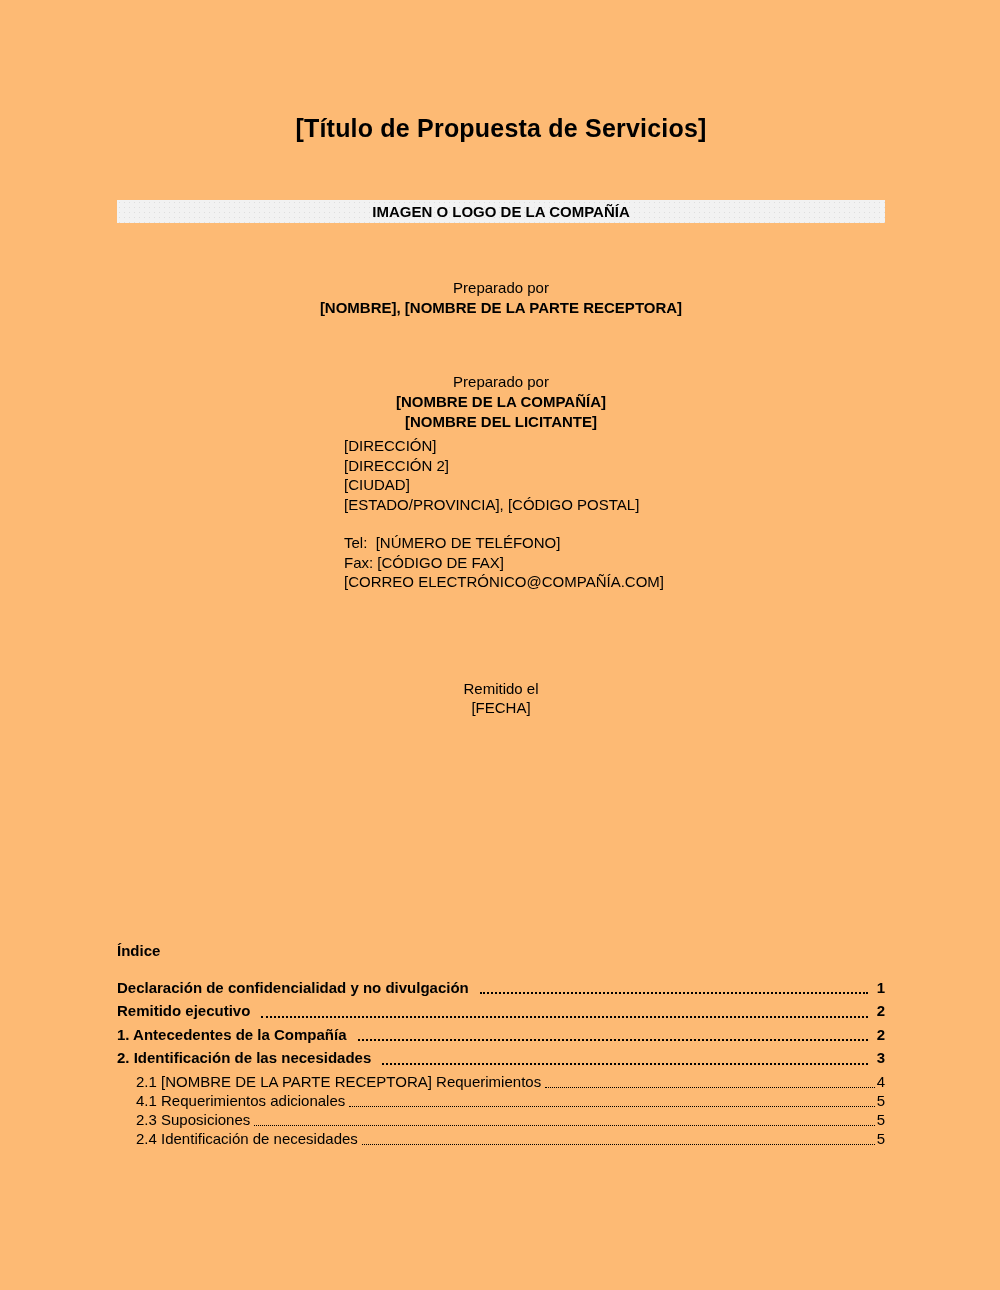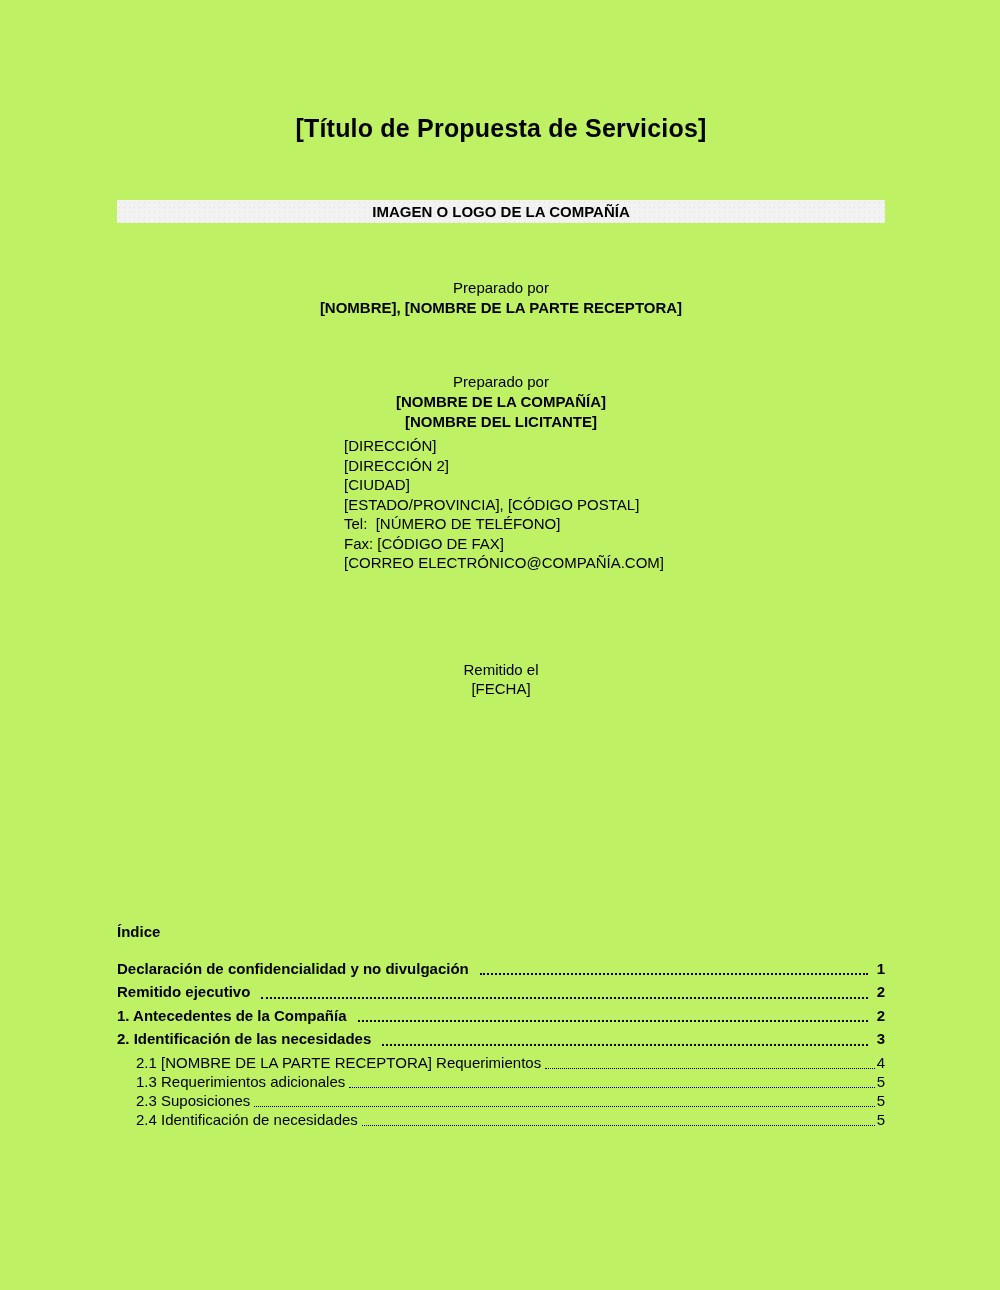--- a/index.html
+++ b/index.html
@@ -1,21 +1,21 @@
 <!DOCTYPE html>
 <html><head>
 <meta charset="utf-8">
 <style>
   html, body { margin: 0; padding: 0; background: #ffffff; }
   .page {
     position: relative;
     width: 1000px;
     height: 1290px;
     margin: 0 auto;
-    background: #bef264;
+    background: #fdba74;
     color: #000000;
     font-family: "Liberation Sans", sans-serif;
     font-size: 15px;
     box-sizing: border-box;
     padding: 0 115px 0 117px;
     overflow: hidden;
   }
   .doc-title {
     margin: 0;
     padding-top: 113px;
@@ -34,21 +34,21 @@
     font-size: 15px;
     background-color: #f2f2f2;
     background-image: radial-gradient(#dedede 0.7px, transparent 0.8px);
     background-size: 5px 5px;
   }
   .center-block { text-align: center; line-height: 20px; }
   .prepared-for { margin-top: 55px; }
   .prepared-by  { margin-top: 54px; }
   .bold { font-weight: bold; }
   .addr-block { margin-top: 4px; padding-left: 227px; line-height: 19.5px; }
-  .contact-block { padding-left: 227px; line-height: 19.5px; }
+  .contact-block { margin-top: 19px; padding-left: 227px; line-height: 19.5px; }
   .addr-line { white-space: pre; }
   .submitted { margin-top: 87px; text-align: center; line-height: 19.5px; }
   .toc-title {
     margin: 223px 0 0 0;
     font-size: 15px;
     line-height: 20px;
     font-weight: bold;
     text-align: left;
   }
   .toc { margin-top: 17px; }
@@ -131,21 +131,21 @@
       <span class="toc-label">2. Identificación de las necesidades</span>
       <span class="toc-dots"></span>
       <span class="toc-page">3</span>
     </div>
     <div class="toc-row l2">
       <span class="toc-label">2.1 [NOMBRE DE LA PARTE RECEPTORA] Requerimientos</span>
       <span class="toc-dots"></span>
       <span class="toc-page">4</span>
     </div>
     <div class="toc-row l2">
-      <span class="toc-label">1.3 Requerimientos adicionales</span>
+      <span class="toc-label">4.1 Requerimientos adicionales</span>
       <span class="toc-dots"></span>
       <span class="toc-page">5</span>
     </div>
     <div class="toc-row l2">
       <span class="toc-label">2.3 Suposiciones</span>
       <span class="toc-dots"></span>
       <span class="toc-page">5</span>
     </div>
     <div class="toc-row l2">
       <span class="toc-label">2.4 Identificación de necesidades</span>

